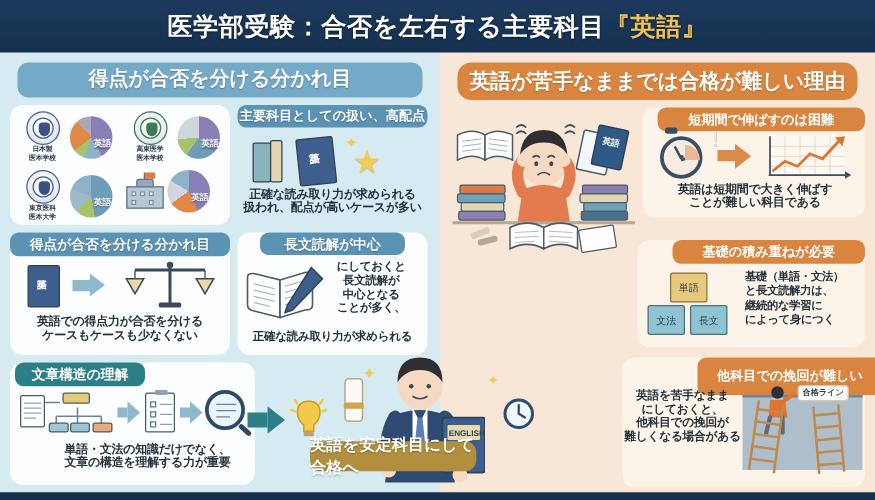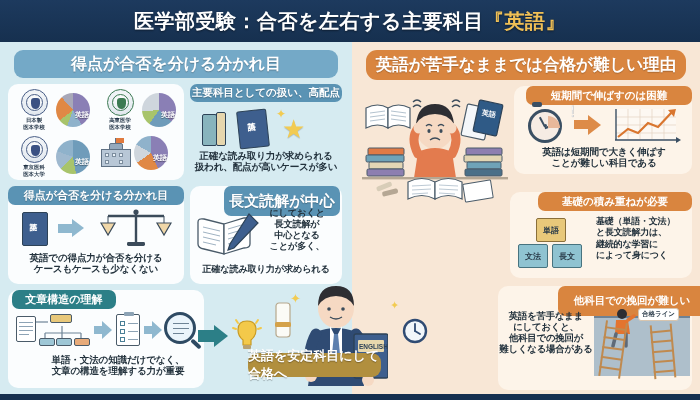--- a/index.html
+++ b/index.html
@@ -162,21 +162,21 @@
     width:0; height:0; border-top:9px solid transparent; border-bottom:9px solid transparent;
     border-left:12px solid #8fb8cf; position:absolute;
   }
   .arrow-blue-stem {
     position:absolute; background:#8fb8cf; height:9px;
   }
   .scale-ico { position:absolute; }
 
   
   #blkD { position: absolute; left: 190px; top: 144px; width: 152px; height: 98px; }
-  #blkD-banner { position:absolute; left:18px; top:0; width:116px; height:30px; font-size:15px;margin-left:16px; }
+  #blkD-banner { position:absolute; left:18px; top:0; width:116px; height:18px; font-size:11px; }
   #blkD-text { position:absolute; right:2px; top:22px; width:86px; font-size:9.2px; text-align:center; }
   #blkD-text2 { position:absolute; left:0; top:78px; width:152px; font-size:9.2px; }
 
   
   #blkE { position: absolute; left: 8px; top: 248px; width: 196px; height: 98px; }
   #blkE-banner { position:absolute; left:4px; top:0; width:104px; height:19px; font-size:11px; }
   #blkE-icons { position:absolute; left:6px; top:22px; width:186px; height:42px; }
   #blkE-text { position:absolute; left:0; top:64px; width:196px; font-size:9.6px;padding-left:24px; }
 
   .doc-ico {
@@ -225,21 +225,21 @@
   #rp-b2-banner { position:absolute; left:28px; top:0; width:154px; height:19px; font-size:10.5px; }
   #rp-b2-blocks { position:absolute; left:6px; top:24px; width:78px; height:58px; }
   #rp-b2-text { position:absolute; left:86px; top:24px; width:94px; font-size:9px; text-align:left; line-height:1.25; }
 
   #rp-b3 { position:absolute; left:146px; top:244px; width:194px; height:104px; }
   #rp-b3-banner { position:absolute; left:60px; top:0; width:148px; height:30px; font-size:10.5px; }
   #rp-b3-text { position:absolute; left:0px; top:24px; width:96px; font-size:9.4px; }
   #rp-b3-ill { position:absolute; left:96px; top:22px; width:96px; height:72px; }
 
   .cube { position:absolute; border-radius:2px; display:flex; align-items:center; justify-content:center;
-          font-size:8px; font-weight:700; color:#2a3b49; }
+          font-size:8px; font-weight:400; color:#2a3b49; }
 
   .stopwatch { position:absolute; border-radius:50%; border:3px solid #3a4f63; background:#f6ece4; }
   .arrow-orange { position:absolute; width:0; height:0;
     border-top:10px solid transparent; border-bottom:10px solid transparent;
     border-left:13px solid #dd8b48; }
   .arrow-orange-stem { position:absolute; background:#dd8b48; height:9px; }
 
   .ladder { position:absolute; }
   .ladder .rail { position:absolute; width:2.2px; background:#c08a4f; }
   .ladder .rung { position:absolute; height:2px; background:#c08a4f; }

